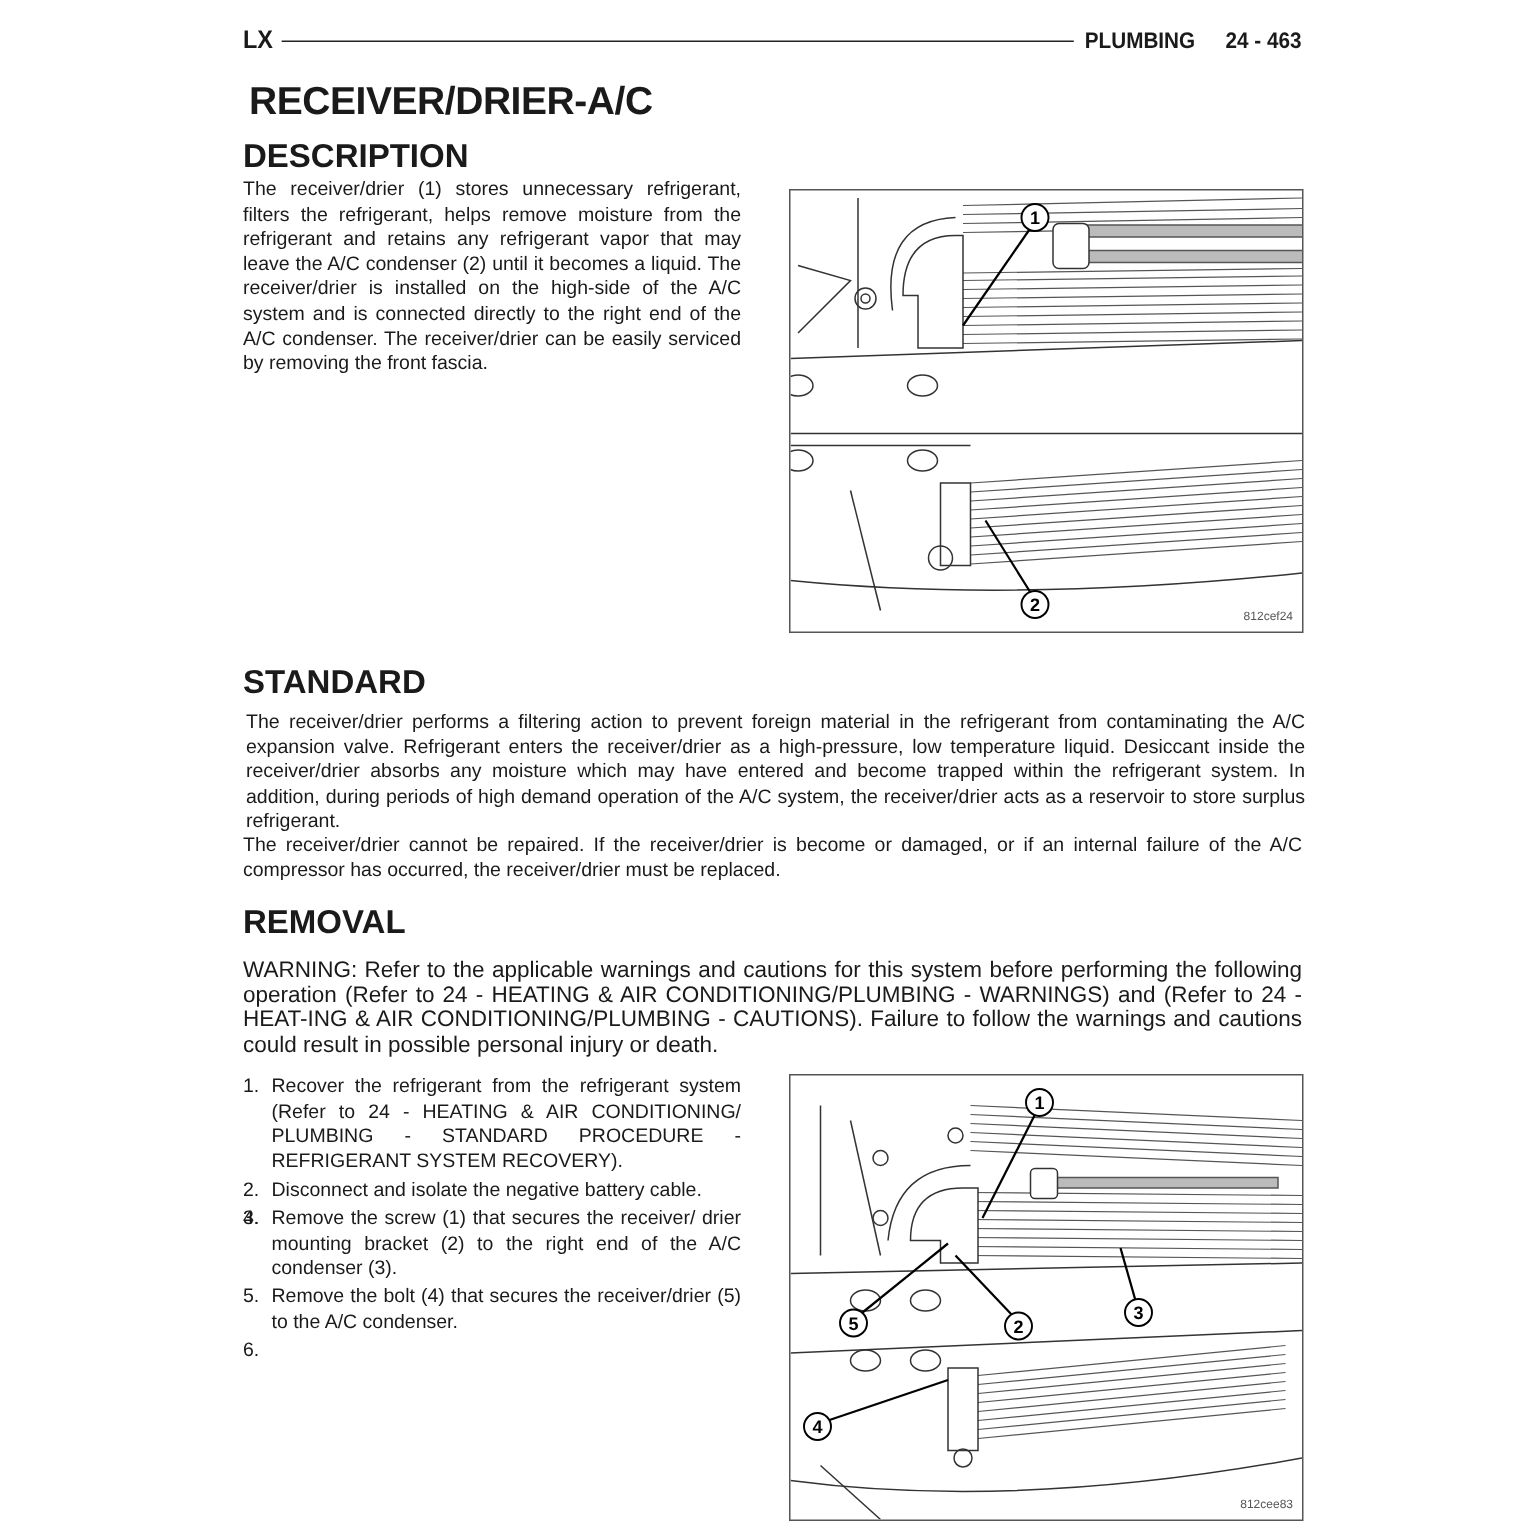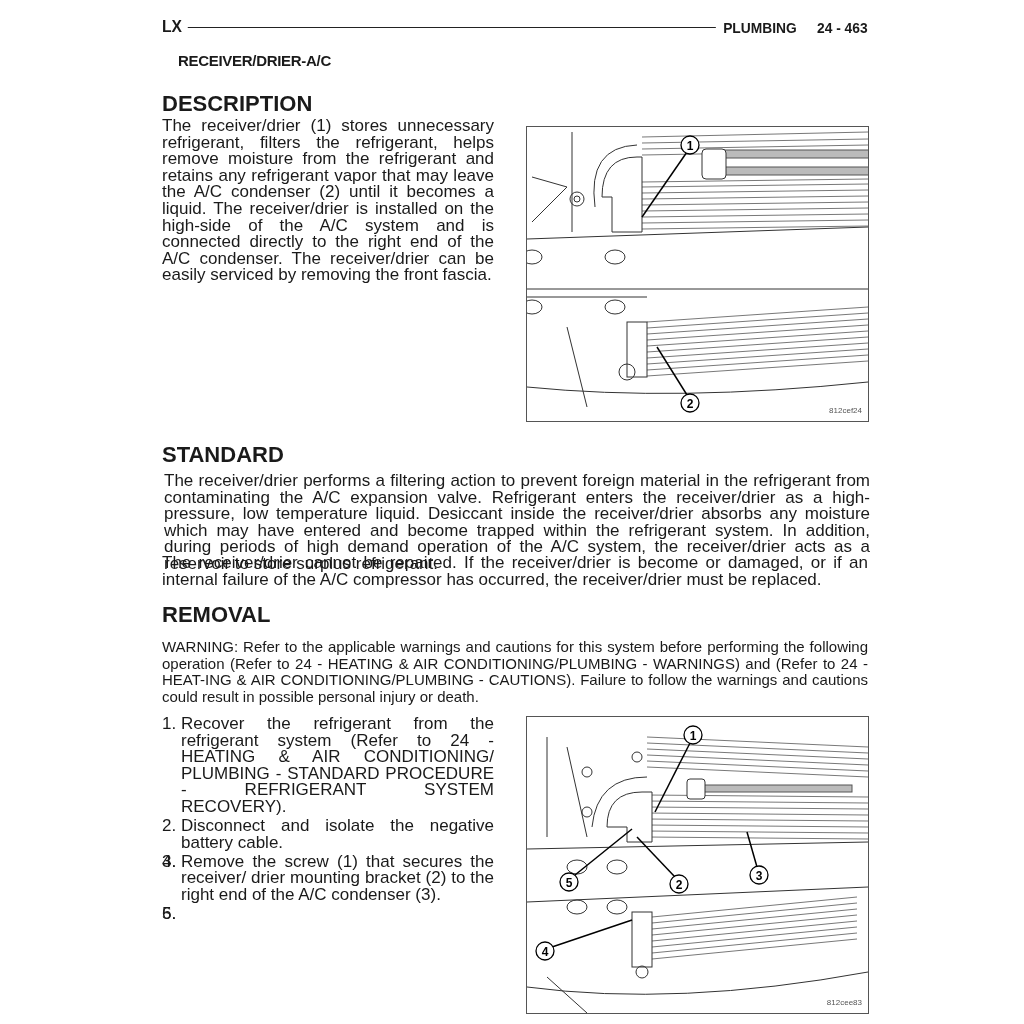--- a/index.html
+++ b/index.html
@@ -2,23 +2,23 @@
 <html><head>
 <meta charset="utf-8">
 <style>
   html, body { margin:0; padding:0; background:#ffffff; }
   body { width:1024px; height:1024px; position:relative; overflow:hidden; font-family:"Liberation Sans", sans-serif; color:#1a1a1a; }
   .page { position:absolute; left:162px; top:0; width:706px; }
   .header { position:absolute; top:17px; left:0; width:706px; height:20px; display:flex; align-items:center; font-family:"Liberation Sans", sans-serif; font-weight:bold; font-size:15px; transform:scaleX(0.92); transform-origin:left center; width:767px; }
   .header .lx { font-size:17px; margin-right:6px; }
   .header .rule { flex:1; height:0; border-top:1.5px solid #222; margin-right:8px; }
   .header .sec { margin-right:22px; }
-  .title { position:absolute; top:52px; left:16px; font-weight:bold; font-size:15px; letter-spacing:-0.3px; }
+  .title { position:absolute; top:52px; left:4px; font-weight:bold; font-size:26px; letter-spacing:-0.3px; }
   h2 { margin:0; font-weight:bold; font-size:22px; position:absolute; left:0; }
-  p, li { font-size:17px; line-height:16.6px; }
+  p, li { font-size:13px; line-height:16.6px; }
   .desc-text { position:absolute; top:118px; left:0; width:332px; margin:0; text-align:justify; }
   .fig { position:absolute; border:1px solid #555; background:#fff; overflow:hidden; }
   .fig1 { left:526px; top:126px; width:341px; height:294px; }
   .fig2 { left:526px; top:716px; width:341px; height:296px; }
   .fig svg { position:absolute; left:0; top:0; }
   .fig .figid { position:absolute; right:6px; bottom:6px; font-size:8px; color:#555; }
   .op-text { position:absolute; top:471px; left:0; width:706px; margin:2px; text-align:justify; }
   .op-text2 { position:absolute; top:555px; left:0; width:706px; margin:0; text-align:justify; }
   .warn { position:absolute; top:639px; left:0; width:706px; margin:0; font-weight:normal; text-align:justify; font-size:15px; line-height:16.6px; }
   ol.steps { position:absolute; top:716px; left:0; width:332px; margin:0; padding:0; list-style:none; }
@@ -46,21 +46,21 @@
   <p class="op-text2">The receiver/drier cannot be repaired. If the receiver/drier is become or damaged, or if an internal failure of the A/C compressor has occurred, the receiver/drier must be replaced.</p>
 
   <h2 style="top:602px;">REMOVAL</h2>
   <p class="warn">WARNING: Refer to the applicable warnings and cautions for this system before performing the following operation (Refer to 24 - HEATING &amp; AIR CONDITIONING/PLUMBING - WARNINGS) and (Refer to 24 - HEAT-ING &amp; AIR CONDITIONING/PLUMBING - CAUTIONS). Failure to follow the warnings and cautions could result in possible personal injury or death.</p>
 
   <ol class="steps">
     <li><span class="num">1.</span><span>Recover the refrigerant from the refrigerant system (Refer to 24 - HEATING &amp; AIR CONDITIONING/ PLUMBING - STANDARD PROCEDURE - REFRIGERANT SYSTEM RECOVERY).</span></li>
     <li><span class="num">2.</span><span>Disconnect and isolate the negative battery cable.</span></li>
     <li><span class="num">3.</span></li>
     <li><span class="num">4.</span><span>Remove the screw (1) that secures the receiver/ drier mounting bracket (2) to the right end of the A/C condenser (3).</span></li>
-    <li><span class="num">5.</span></li>
+    <li><span class="num">5.</span><span>Remove the bolt (4) that secures the receiver/drier (5) to the A/C condenser.</span></li>
     <li><span class="num">6.</span></li>
   </ol>
 </div>
 
 <div class="fig fig1">
   <svg width="341" height="294" viewBox="0 0 341 294">
     <g stroke="#333" fill="none" stroke-width="1">
 
       <g stroke="#555" stroke-width="0.8">
         <line x1="115" y1="10" x2="341" y2="5"></line>

